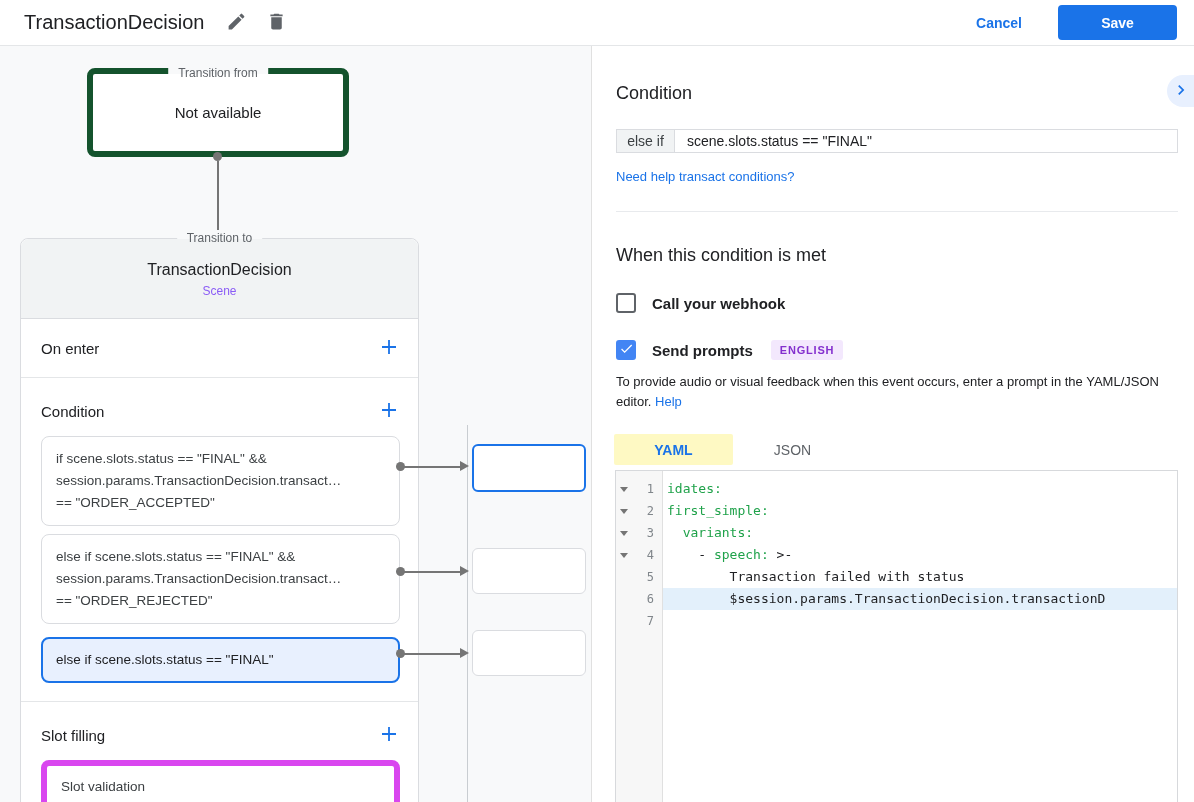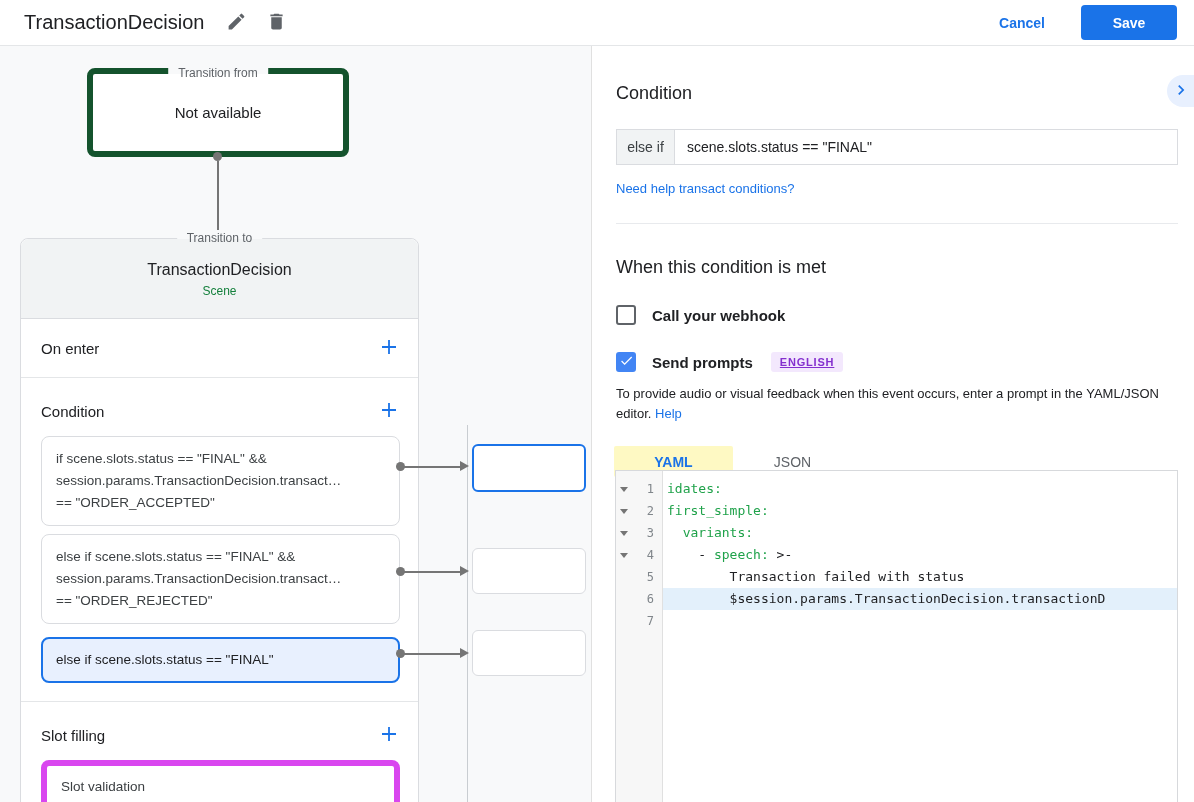--- a/index.html
+++ b/index.html
@@ -8,21 +8,21 @@
 
   
   .topbar { position:absolute; left:0; top:0; width:1194px; height:46px; background:#fff;
             border-bottom:1px solid #e4e6e8; display:flex; align-items:center; padding:0 17px 0 24px; z-index:30; }
   .topbar .title { font-size:20px; color:#202124; margin-right:20px; }
   .icon-btn { width:24px; height:24px; border:none; background:none; cursor:pointer; margin-right:16px;
               display:flex; align-items:center; justify-content:center; }
   .topbar .spacer { flex:1; }
   .btn-link { border:none; background:none; color:#1a73e8; font-family:"Liberation Sans",sans-serif;
               font-size:14px; font-weight:bold; cursor:pointer; margin-right:36px; }
-  .btn-primary { background:#1a73e8; color:#fff; border:none; border-radius:4px; width:96px; height:35px;
+  .btn-primary { background:#1a73e8; color:#fff; border:none; border-radius:4px; width:119px; height:35px;
                  font-family:"Liberation Sans",sans-serif; font-size:14px; font-weight:bold; cursor:pointer; }
 
   
   .canvas { position:absolute; left:0; top:46px; width:1194px; height:756px; background:#f8f9fa; overflow:hidden; }
 
   .flow-legend { position:absolute; top:-9px; left:50%; transform:translateX(-50%); padding:0 10px;
                  font-size:12px; color:#5f6368; white-space:nowrap; line-height:17px; z-index:2; }
 
   .from-box { position:absolute; left:87px; top:22px; width:262px; height:89px; background:#fff;
               border:6px solid #14532d; border-radius:8px; }
@@ -35,21 +35,21 @@
   .v-connector .line { position:absolute; left:3.5px; top:9px; width:2px; height:108px; background:#757575; }
   .v-connector .head { position:absolute; left:-1px; top:117px; width:0; height:0;
                        border-left:6px solid transparent; border-right:6px solid transparent; border-top:9px solid #757575; }
 
   .to-card { position:absolute; left:20px; top:192px; width:399px; height:640px; background:#fff;
              border:1px solid #dadce0; border-radius:8px; }
   .to-card .flow-legend { background:linear-gradient(#f8f9fa 50%, #f1f3f4 50%); }
   .to-header { background:#f1f3f4; border-radius:8px 8px 0 0; border-bottom:1px solid #dadce0;
                text-align:center; padding:20px 10px; }
   .to-header .to-title { font-size:16px; color:#202124; line-height:22px; }
-  .to-header .to-sub { font-size:12px; color:#15803d; margin-top:3px; line-height:14px; }
+  .to-header .to-sub { font-size:12px; color:#8b5cf6; margin-top:3px; line-height:14px; }
 
   .sec-row { display:flex; align-items:center; justify-content:space-between; padding:0 16px 0 20px; height:59px;
              border-bottom:1px solid #e4e6e8; }
   .sec-row .sec-label, .sec-head .sec-label { font-size:15px; color:#202124;text-align:right; }
   .sec-head { display:flex; align-items:center; justify-content:space-between; padding:20px 16px 12px 20px; }
   .plus-btn { width:26px; height:26px; border:none; background:none; cursor:pointer;
               display:flex; align-items:center; justify-content:center; }
 
   .cond-card { border:1px solid #dadce0; border-radius:8px; background:#fff; margin:0 18px 8px 20px;
                padding:11px 14px; font-size:13.5px; line-height:22px; color:#3c4043; white-space:pre-line; cursor:pointer; }
@@ -71,37 +71,37 @@
   .target-box.selected { border:2px solid #1a73e8; height:48px; }
 
   
   .panel { position:absolute; left:591px; top:46px; width:603px; height:756px; background:#fff;
            border-left:1px solid #e0e0e0; overflow:hidden; z-index:10; }
   .panel h2 { font-size:18px; font-weight:normal; color:#202124; }
 
   .p-cond { position:relative; padding:37px 16px 0 24px; }
   .collapse-btn { position:absolute; right:0; top:29px; width:27px; height:32px; background:#e8f0fe;
                   border:none; border-radius:16px 0 0 16px; cursor:pointer; display:flex; align-items:center; padding-left:4px; }
-  .cond-input-row { display:flex; margin-top:25px; height:36px; }
+  .cond-input-row { display:flex; margin-top:25px; height:24px; }
   .cond-prefix { width:58px; background:#f1f3f4; border:1px solid #dadce0; border-right:none;
                  display:flex; align-items:center; justify-content:center; font-size:14px; color:#3c4043; }
   .cond-input { flex:1; border:1px solid #dadce0; background:#fff; font-family:"Liberation Sans",sans-serif;
                 font-size:14px; color:#202124; padding:0 12px; outline:none; }
   .help-link { display:inline-block; margin-top:16px; font-size:13px; color:#1a73e8; text-decoration:none; cursor:pointer; }
   .p-divider { border-bottom:1px solid #e8eaed; margin-top:26px; }
 
   .p-met { padding:33px 16px 0 24px; }
   .check-row { display:flex; align-items:center; margin-top:27px; }
   .checkbox { width:20px; height:20px; border-radius:3px; flex:none; cursor:pointer;
               display:flex; align-items:center; justify-content:center; }
   .checkbox.unchecked { border:2px solid #5f6368; background:#fff; }
   .checkbox.checked { background:#4285f4; border:2px solid #4285f4; }
   .check-label { font-size:15px; font-weight:bold; color:#202124; margin-left:16px; cursor:pointer;text-align:center; }
   .lang-badge { margin-left:18px; background:#f3e8fd; color:#8430ce; font-size:11px; font-weight:bold;
-                letter-spacing:0.8px; padding:4px 9px; border-radius:3px;text-decoration:underline; }
+                letter-spacing:0.8px; padding:4px 9px; border-radius:3px; }
   .p-desc { margin-top:12px; font-size:13px; line-height:20px; color:#202124; max-width:572px; }
   .p-desc .inline-link { color:#1a73e8; text-decoration:none; cursor:pointer; }
 
   .tabs { display:flex; margin:22px 0 0 -2px; }
   .tab { width:119px; height:31px; border:none; background:none; font-family:"Liberation Sans",sans-serif;
          font-size:14px; color:#5f6368; cursor:pointer; }
   .tab.active { background:#fef9c3; color:#1a73e8; font-weight:bold; border-radius:2px;text-align:center; }
 
   .editor { position:absolute; left:23px; right:16px; top:424px; bottom:-10px; border:1px solid #d7d9dc;
             background:#fff; overflow:hidden; cursor:text; }

